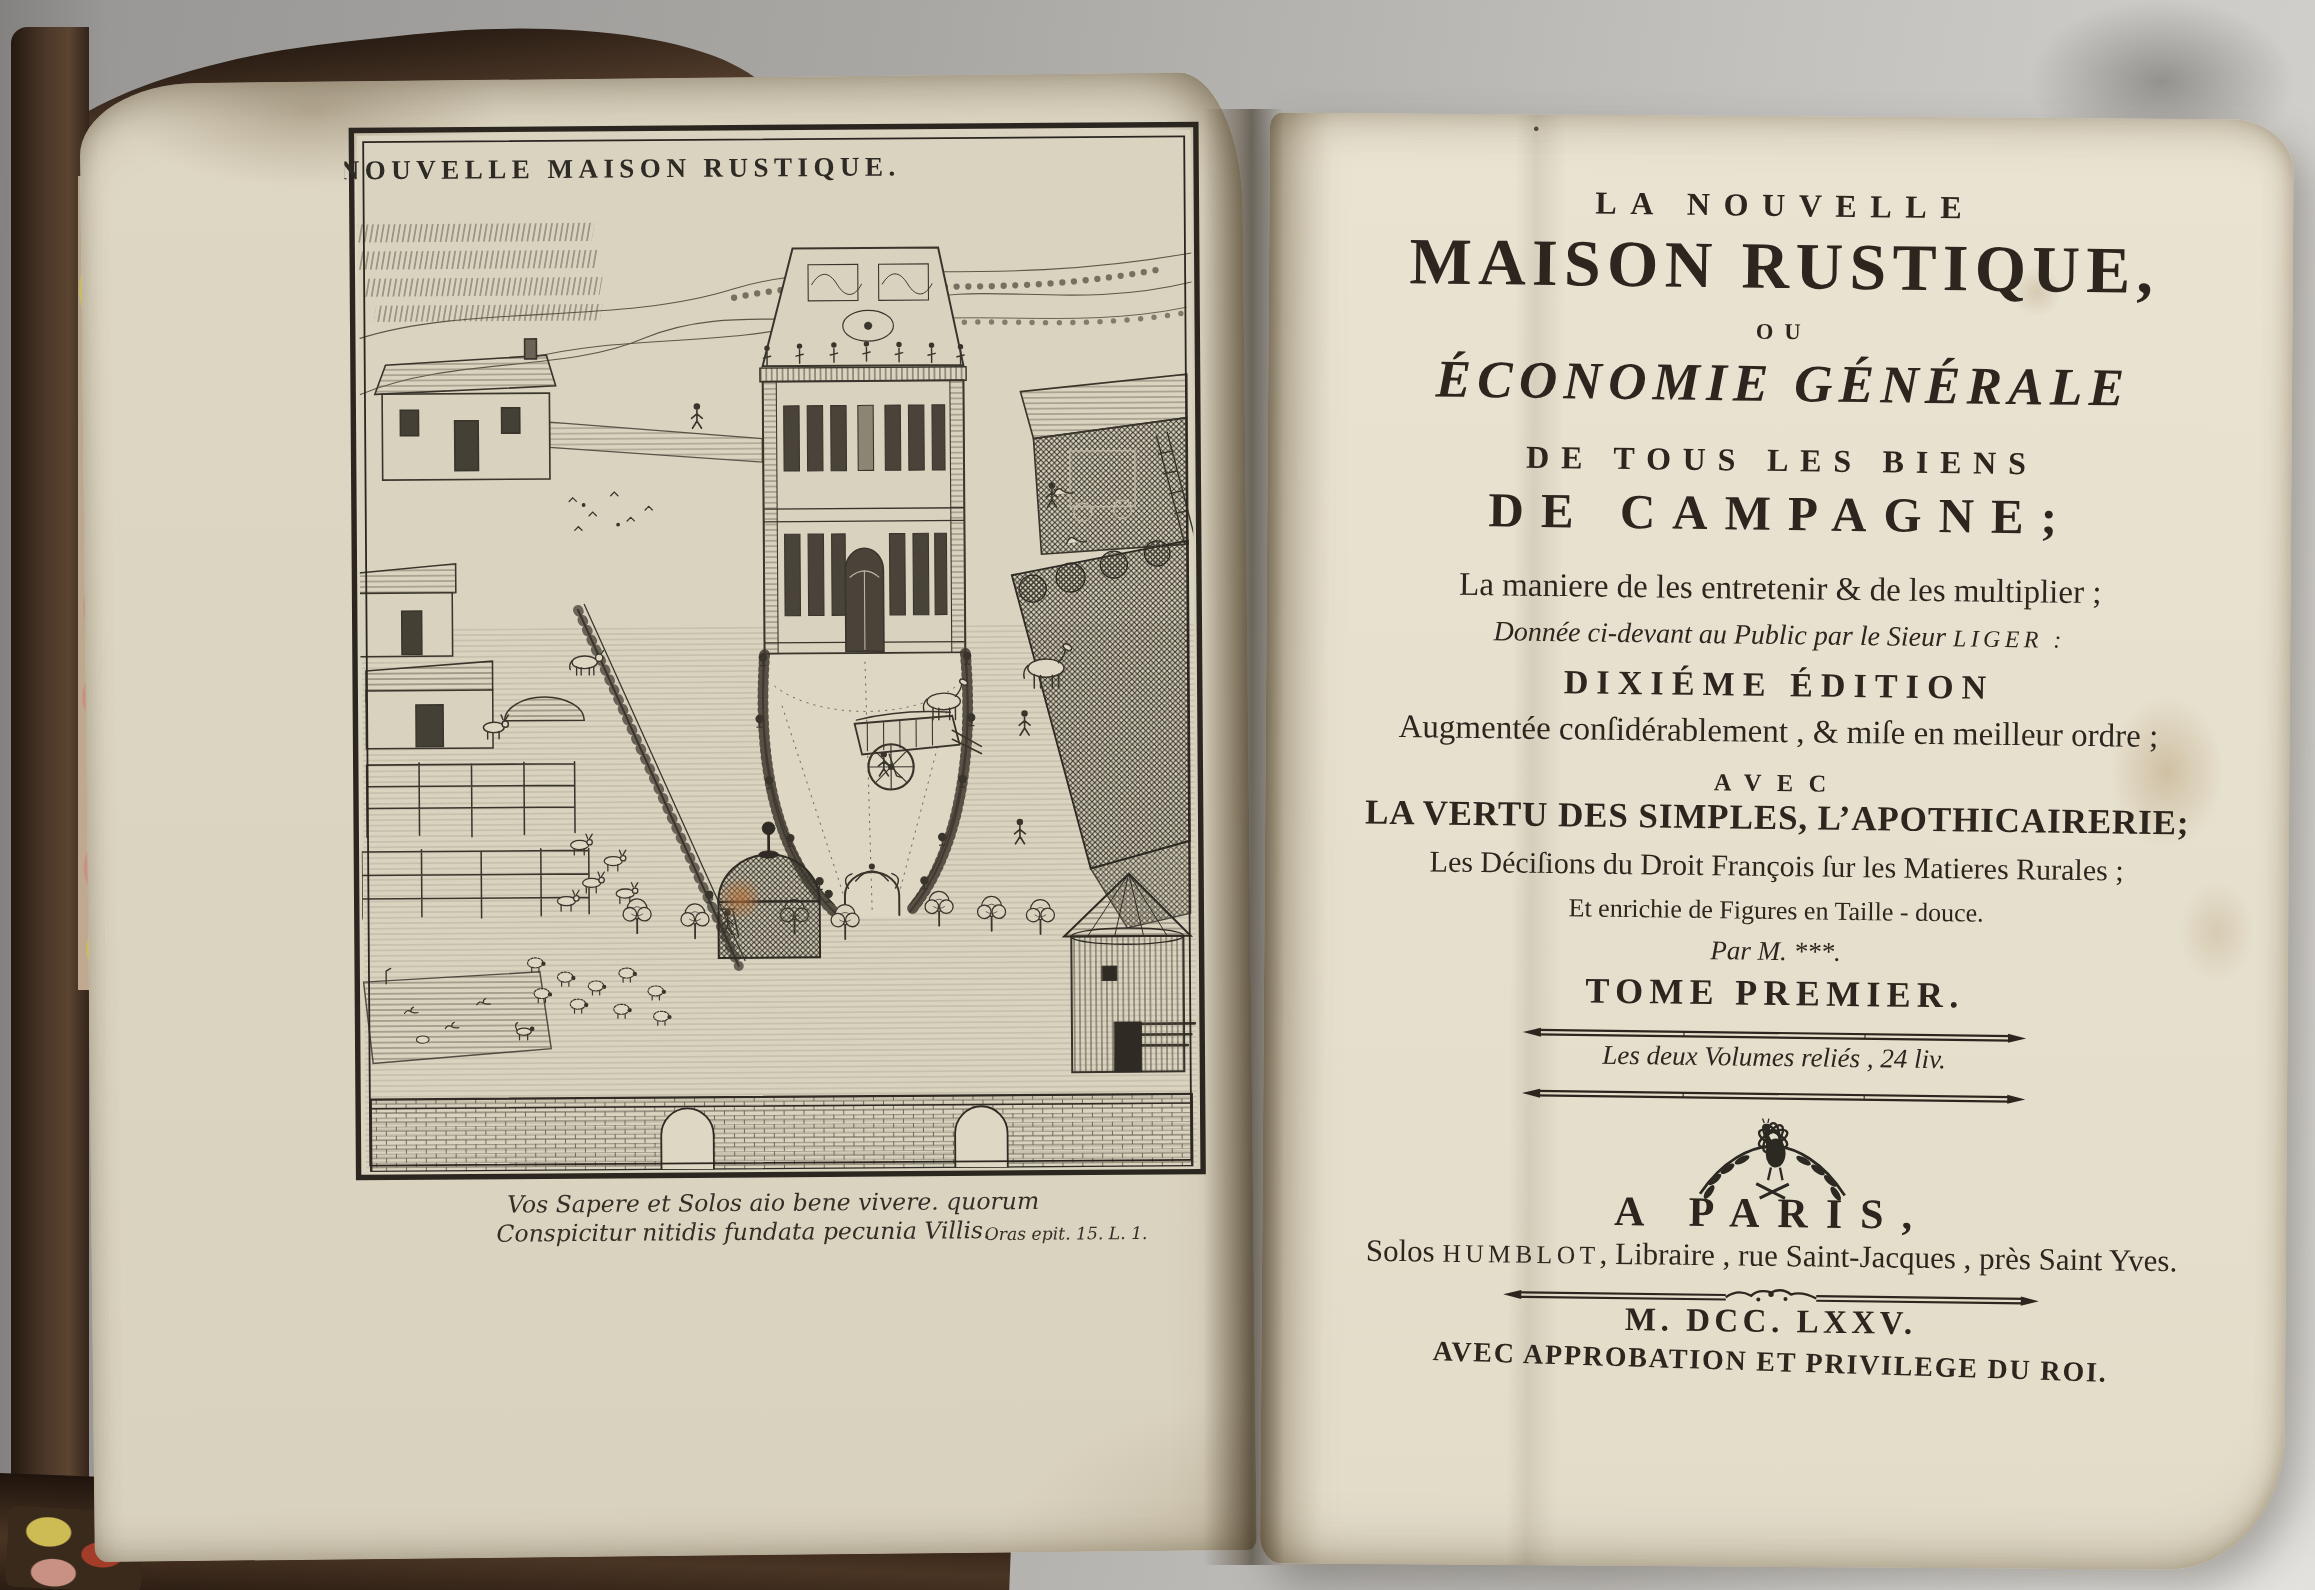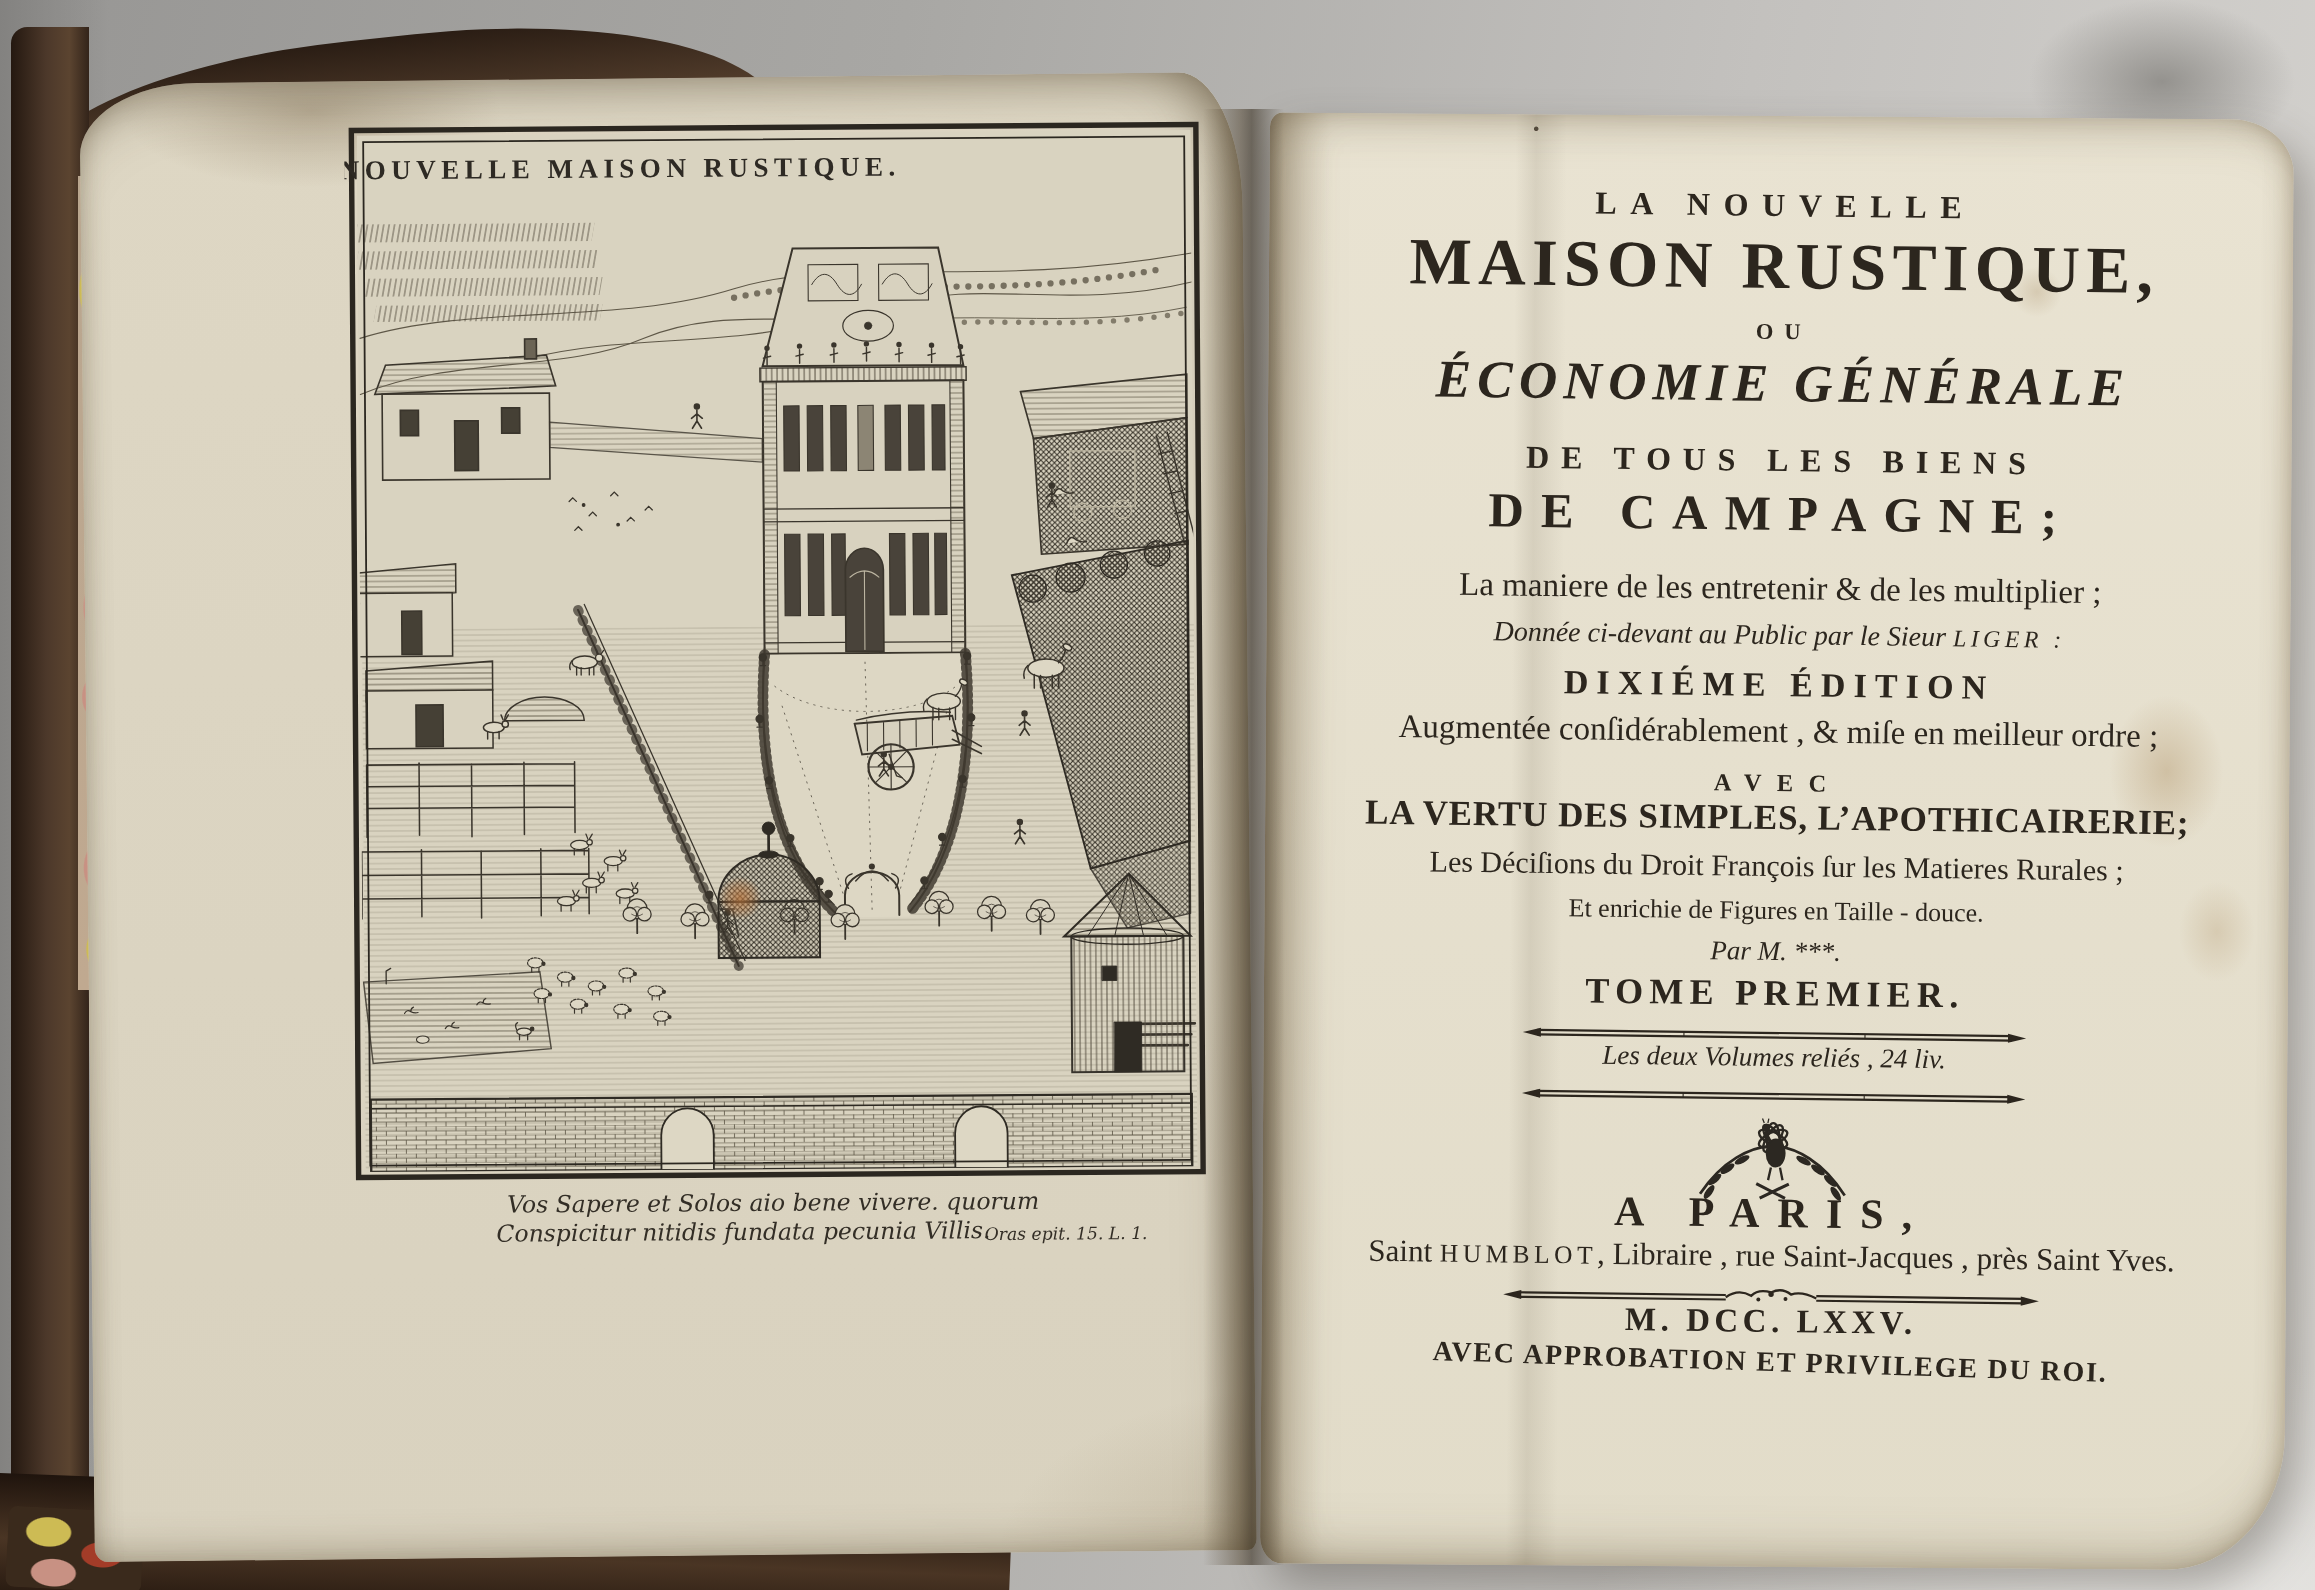--- a/index.html
+++ b/index.html
@@ -524,21 +524,21 @@
           <ellipse cx="110" cy="38" rx="7" ry="17" transform="rotate(64 110 38)"></ellipse>
         </g>
         <ellipse cx="113" cy="54" rx="11" ry="16" fill="#2c2822"></ellipse>
         <path d="M108 42 q-6 -6 -5 -13" stroke="#2c2822" stroke-width="4" fill="none"></path>
         <circle cx="102" cy="26" r="4.4" fill="#2c2822"></circle>
         <path d="M100 21 l-2 -5 M104 21 l1 -5" stroke="#2c2822" stroke-width="1.4"></path>
         <path d="M108 70 l-3 14 M118 70 l3 14" stroke="#2c2822" stroke-width="2.6"></path>
       </svg>
 
       <div class="tp t-paris" style="top:1073px">A PARIS,</div>
-      <div class="tp t-pub" style="top:1122px"><span>Saint </span><span class="scaps">HUMBLOT</span><span>, Libraire , rue Saint-Jacques , près Saint Yves.</span></div>
+      <div class="tp t-pub" style="top:1122px"><span>Solos </span><span class="scaps">HUMBLOT</span><span>, Libraire , rue Saint-Jacques , près Saint Yves.</span></div>
 
       <svg class="rule" style="top:1171px" width="543" height="20" viewBox="0 0 600 22">
         <path d="M4 12 L24 7 V17 Z" fill="#2c261e"></path>
           <path d="M596 12 L576 7 V17 Z" fill="#2c261e"></path>
         <path d="M20 9.5 H250 M20 14.5 H250 M350 9.5 H580 M350 14.5 H580" stroke="#2c261e" stroke-width="2.4"></path>
         <path d="M250 12 q14 -10 28 -2 q8 -8 22 -4 q12 -6 22 2 q12 -4 28 4" stroke="#2c261e" stroke-width="2.6" fill="none"></path>
         <circle cx="300" cy="8" r="3" fill="#2c261e"></circle>
           <circle cx="286" cy="14" r="2.2" fill="#2c261e"></circle>
           <circle cx="316" cy="13" r="2.2" fill="#2c261e"></circle>
       </svg>

